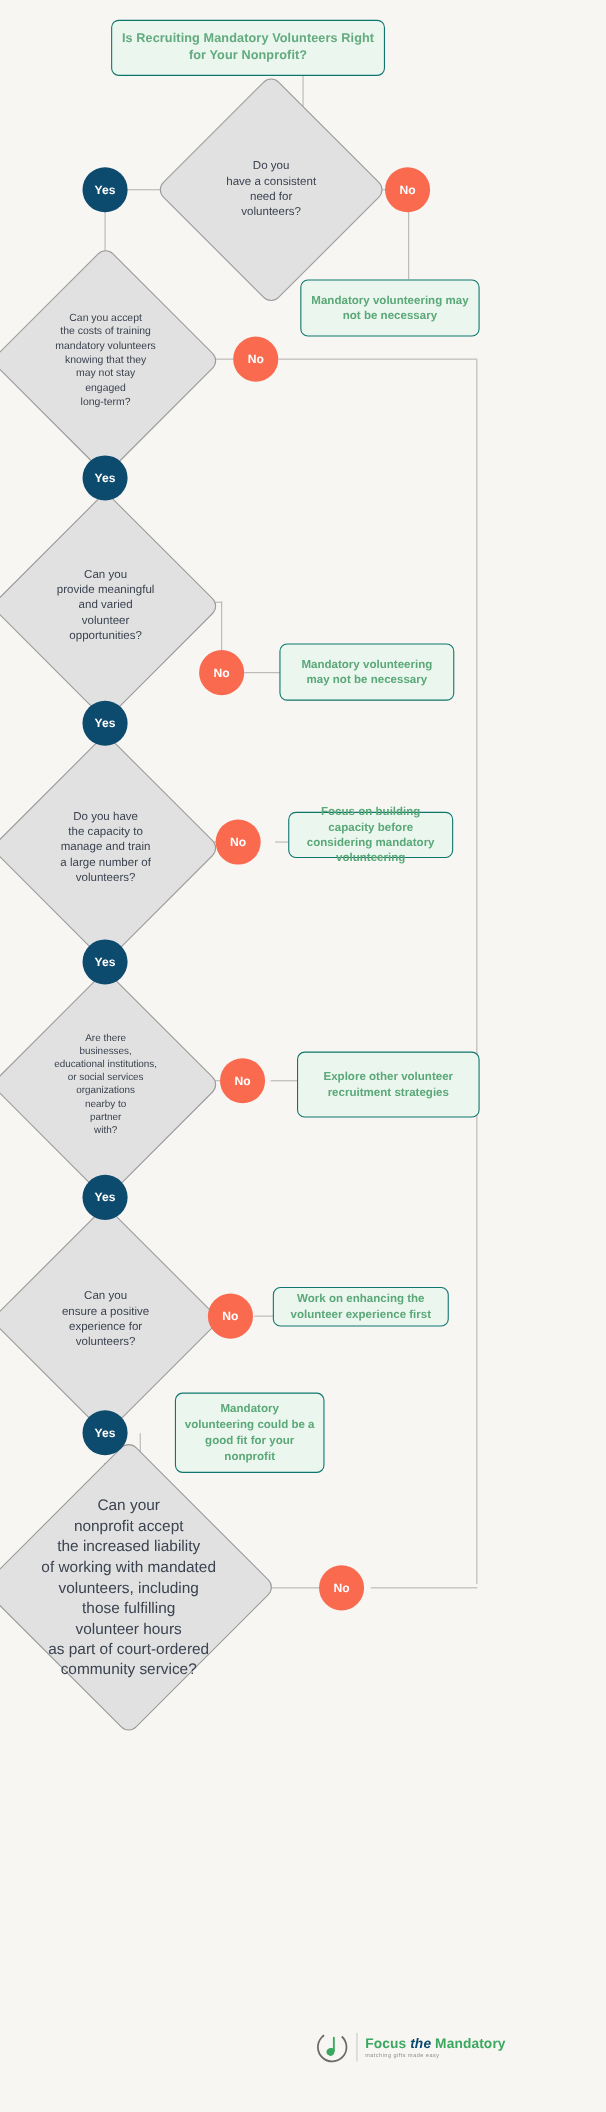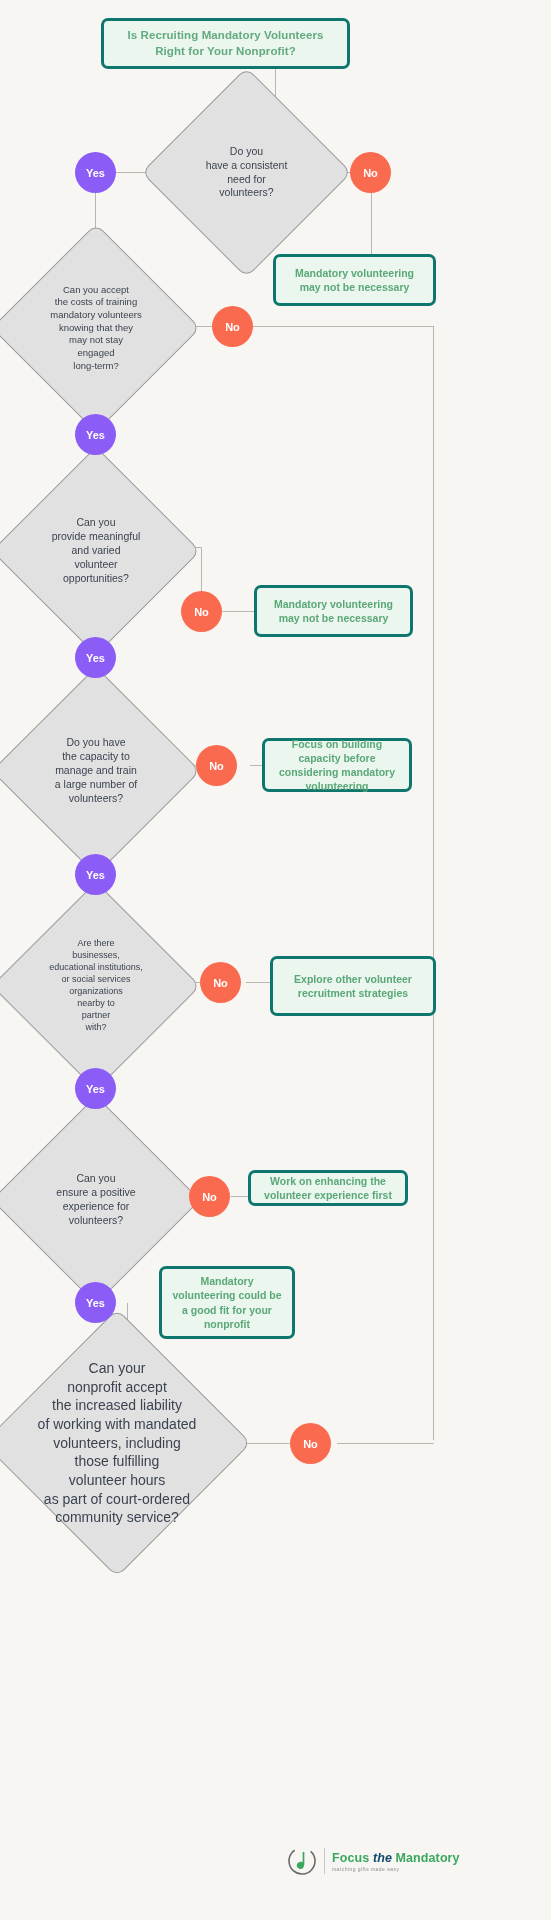--- a/index.html
+++ b/index.html
@@ -12,21 +12,21 @@
   #stage { position:absolute; inset:0; }
 
   
   .line { position:absolute; background:#b9b6b2; z-index:1; }
   .line.v { width:1px; }
   .line.h { height:1px; }
 
   
   .box {
     position:absolute; z-index:3;
-    background:#eaf6ee; border:3px solid #0f766e; border-radius:7px;
+    background:#eaf6ee; border:1px solid #0f766e; border-radius:7px;
     display:flex; align-items:center; justify-content:center; text-align:center;
     color:#5aa877; font-weight:bold; line-height:1.35;
     padding:0 8px;
   }
   .box.title { color:#63ab7f; font-size:11.5px; letter-spacing:.1px; }
   .box.outcome { font-size:10.5px; font-weight:bold; }
 
   
   .diamond { position:absolute; z-index:3;text-decoration:underline; }
   .diamond .shape {
@@ -40,21 +40,21 @@
     color:#3b4350; font-size:10.5px; line-height:1.33; font-weight:500;
     white-space:pre-line; padding:0 6px;
   }
 
   
   .pill {
     position:absolute; z-index:5; border-radius:50%;
     display:flex; align-items:center; justify-content:center;
     color:#fff; font-size:11px; font-weight:bold;
   }
-  .pill.yes { background:#8b5cf6; }
+  .pill.yes { background:#0c4a6e; }
   .pill.no  { background:#fa6a4f; }
 
   
   .logo { position:absolute; z-index:6; display:flex; align-items:center; gap:7px; }
   .logo .mark { width:30px; height:30px; flex:0 0 30px; }
   .logo .divider { width:1px; height:26px; background:#c9c9c9; }
   .logo .words { display:flex; flex-direction:column; justify-content:center; }
   .logo .w1 { font-size:12.5px; font-weight:bold; color:#3aa85f; letter-spacing:.1px; white-space:nowrap; }
   .logo .w1 em { font-style:italic; color:#0c4a6e; font-weight:bold; }
   .logo .w2 { font-size:5px; color:#8d8d8d; letter-spacing:.45px; white-space:nowrap; margin-top:1px; }
@@ -161,21 +161,21 @@
 
   <div class="diamond" style="left:22px; top:697px; width:148px; height:148px;">
     <div class="shape"></div>
     <div class="txt">Do you have
 the capacity to
 manage and train
 a large number of
 volunteers?</div>
   </div>
   <div class="pill no" style="left:196px; top:745px; width:41px; height:41px;">No</div>
-  <div class="box outcome" style="left:262px; top:738px; width:150px; height:54px;">Focus on building capacity
+  <div class="box outcome" style="left:262px; top:738px; width:150px; height:42px;">Focus on building capacity
 before considering
 mandatory volunteering</div>
   <div class="pill yes" style="left:75px; top:854px; width:41px; height:41px;">Yes</div>
 
   <div class="diamond" style="left:22px; top:912px; width:148px; height:148px;">
     <div class="shape"></div>
     <div class="txt" style="font-size:9px;">Are there
 businesses,
 educational institutions,
 or social services

